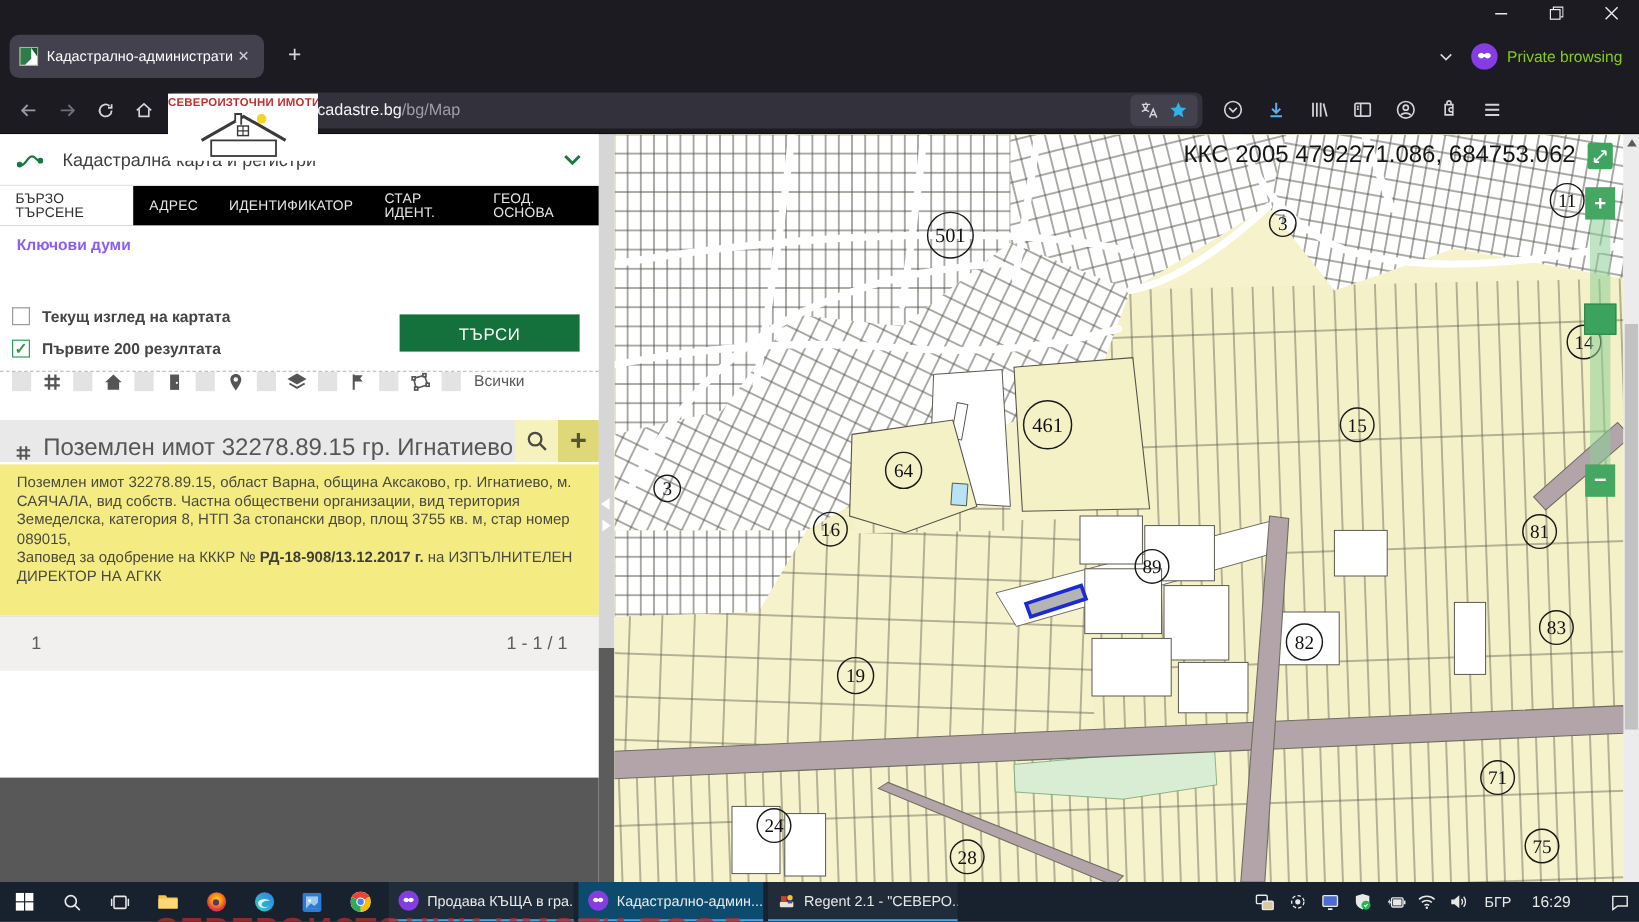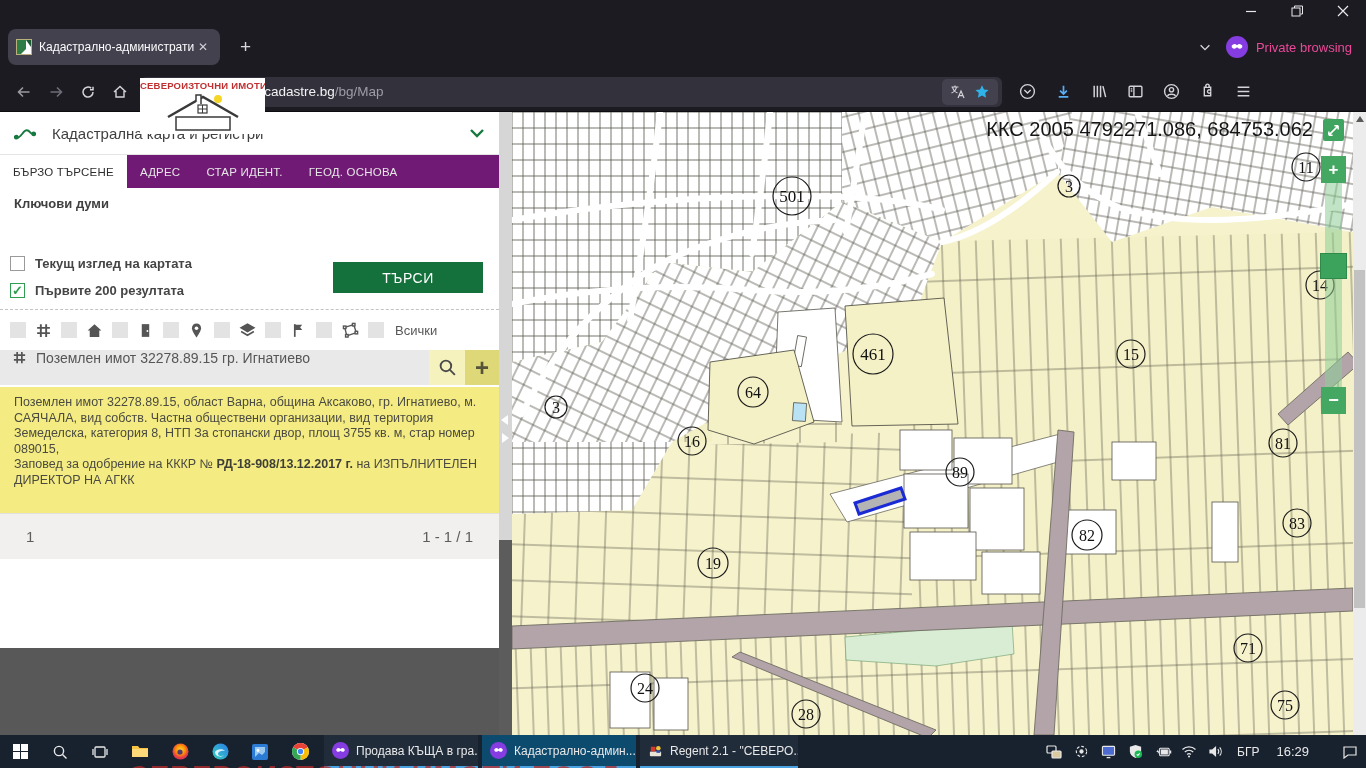--- a/index.html
+++ b/index.html
@@ -13,52 +13,52 @@
   .menus span{padding:2px 8px;cursor:default;}
   .win-controls{margin-left:auto;display:flex;}
   .win-controls .wc{width:46px;height:22px;display:flex;align-items:center;justify-content:center;color:#e9e9ec;}
   .tabbar{height:50px;background:#1c1b22;display:flex;align-items:center;}
   .tab{margin-left:8px;width:212px;height:36px;background:#42414d;border-radius:8px;display:flex;align-items:center;padding:0 8px;color:#fbfbfe;font-size:12px;}
   .tab .fav{width:16px;height:16px;margin-right:7px;flex:0 0 16px;}
   .tab .t-title{flex:1;white-space:nowrap;overflow:hidden;}
   .tab .t-close{color:#cfcfd8;font-size:12px;padding:2px 4px;}
   .newtab{color:#d6d6dd;font-size:19px;margin-left:12px;padding:0 8px;}
   .tabbar-right{margin-left:auto;display:flex;align-items:center;gap:14px;padding-right:14px;color:#fff;}
-  .priv{display:flex;align-items:center;gap:8px;font-size:13px;color:#ec4899;}
+  .priv{display:flex;align-items:center;gap:8px;font-size:13px;color:#84cc16;}
   .mask-badge{width:22px;height:22px;border-radius:50%;background:#853ce0;display:flex;align-items:center;justify-content:center;}
   .urlbar{height:40px;background:#1c1b22;display:flex;align-items:center;border-bottom:1px solid #0c0c0f;padding:0 8px;}
   .nav-ic{width:32px;height:30px;display:flex;align-items:center;justify-content:center;}
   .url-field{height:30px;flex:0 0 862px;margin-left:4px;background:#33323c;border-radius:6px;display:flex;align-items:center;padding:0 4px 0 10px;color:#cfcfd6;}
   .url-text{font-size:13.5px;margin-left:8px;flex:1;white-space:nowrap;overflow:hidden;}
   .url-dim{color:#9d9da7;}.url-dom{color:#f3f3f6;}
   .url-chip{display:flex;align-items:center;gap:8px;background:#42414d;border-radius:5px;height:26px;padding:0 8px;}
   .bar-icons{display:flex;align-items:center;gap:5px;margin-left:10px;}
   .bar-icons .nav-ic{width:31px;}
 
   
   .content{display:flex;height:623px;background:#fff;position:relative;}
   .panel{width:499px;background:#fff;position:relative;flex:0 0 499px;}
   .p-header{height:43px;background:#fff;display:flex;align-items:center;padding:0 14px;border-bottom:1px solid #e4e4e4;}
   .p-header .title{font-size:15px;color:#3f3f3f;margin-left:16px;}
   .p-header .chev{margin-left:auto;}
-  .p-tabs{height:33px;background:#701a75;display:flex;align-items:stretch;}
+  .p-tabs{height:33px;background:#000000;display:flex;align-items:stretch;}
   .p-tab{display:flex;align-items:center;padding:0 13px;font-size:11.5px;color:#e6e6e6;letter-spacing:.2px;}
   .p-tab.active{background:#fff;color:#2e2e2e;}
   .p-form{position:relative;height:122px;background:#fff;border-bottom:1px dashed #c3c3c3;}
-  .kw-label{position:absolute;left:14px;top:8px;font-size:13px;font-weight:bold;color:#404040;}
+  .kw-label{position:absolute;left:14px;top:8px;font-size:13px;font-weight:bold;color:#8b5cf6;}
   .kw-input{position:absolute;left:10px;top:28px;width:474px;height:29px;border:1px solid #bdbdbd;font-size:14px;color:#6b6b6b;padding:0 10px;font-family:"Liberation Sans",sans-serif;}
   .chk-row{position:absolute;left:10px;display:flex;align-items:center;gap:10px;}
   .chk{width:15px;height:15px;border:1px solid #9a9a9a;background:#fff;display:flex;align-items:center;justify-content:center;font-size:13px;color:#2f9e52;font-weight:bold;}
   .chk-lbl{font-size:13px;font-weight:bold;color:#454545;}
   .btn-search{position:absolute;left:333px;top:74px;width:150px;height:31px;background:#15713b;color:#fff;border:none;font-size:14px;font-family:"Liberation Sans",sans-serif;letter-spacing:.5px;}
-  .f-icons{height:40px;display:flex;align-items:center;gap:9px;padding-left:10px;background:#fff;}
+  .f-icons{height:40px;display:flex;align-items:flex-start;gap:9px;padding-left:10px;background:#fff;}
   .sq{width:16px;height:16px;background:#e3e3e3;flex:0 0 16px;}
   .all-lbl{font-size:13px;color:#585858;margin-left:2px;}
   .result-row{height:35px;margin:0 0 2px 0;display:flex;align-items:stretch;background:#e9e9e9;}
-  .result-row .r-main{flex:1;display:flex;align-items:flex-start;gap:9px;padding-left:12px;font-size:14px;color:#565656;}
+  .result-row .r-main{flex:1;display:flex;align-items:flex-end;gap:9px;padding-left:12px;font-size:20px;color:#565656;}
   .r-search{width:36px;background:#f5f2bd;display:flex;align-items:center;justify-content:center;}
   .r-plus{width:34px;background:#ded878;display:flex;align-items:center;justify-content:center;font-size:24px;color:#55533a;font-weight:bold;}
   .info-box{background:#f4ec82;padding:8px 14px 24px 14px;font-size:12.5px;line-height:15.6px;color:#4a4a42;}
   .info-box b{color:#3f3f37;}
   .pagination{height:46px;background:#f1f0ee;display:flex;align-items:center;justify-content:space-between;padding:0 26px;font-size:15px;color:#5d5d5d;border-top:1px solid #e2e1de;}
   .p-rest{position:absolute;left:0;right:0;bottom:0;top:536px;background:#585858;}
 
   .splitter{width:13px;flex:0 0 13px;background:#d6d6d6;position:relative;}
   .splitter .dark{position:absolute;left:0;right:0;top:428px;bottom:0;background:#5c5c5c;}
   .tri{position:absolute;left:2px;width:0;height:0;border-top:5px solid transparent;border-bottom:5px solid transparent;}
@@ -252,20 +252,21 @@
       <span class="title">Кадастрална карта и регистри</span>
       <span class="chev ic">
           <svg width="16" height="14" viewBox="0 0 16 14" fill="none" stroke="#17793f" stroke-width="2.4">
             <path d="M2 4l6 6 6-6"></path>
           </svg>
         </span>
     </div>
     <div class="p-tabs">
       <div class="p-tab active">БЪРЗО ТЪРСЕНЕ</div>
       <div class="p-tab">АДРЕС</div>
+      <div class="p-tab">ИДЕНТИФИКАТОР</div>
       <div class="p-tab">СТАР ИДЕНТ.</div>
       <div class="p-tab">ГЕОД. ОСНОВА</div>
     </div>
     <div class="p-form">
       <div class="kw-label">Ключови думи</div>
       <div class="chk-row" style="top:68px">
         <span class="chk"></span>
         <span class="chk-lbl">Текущ изглед на картата</span>
       </div>
       <div class="chk-row" style="top:95px">

